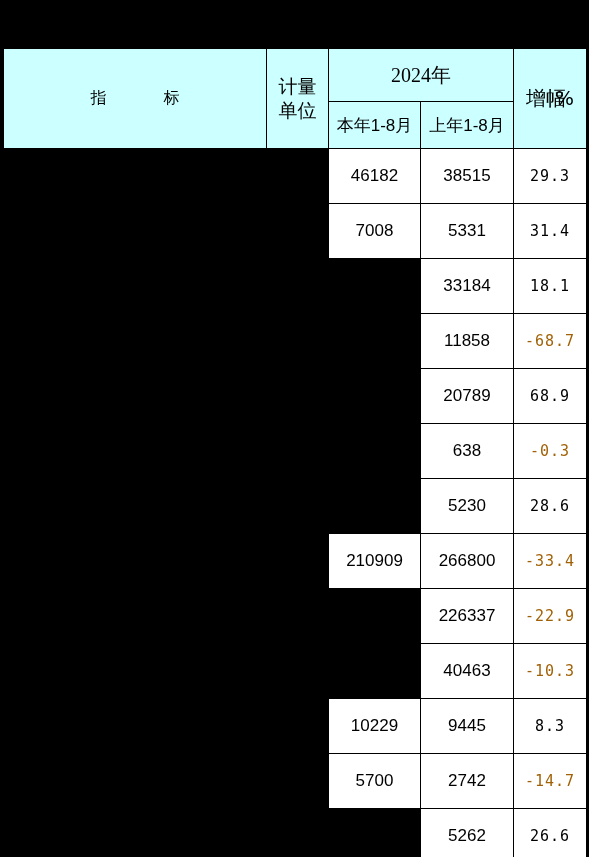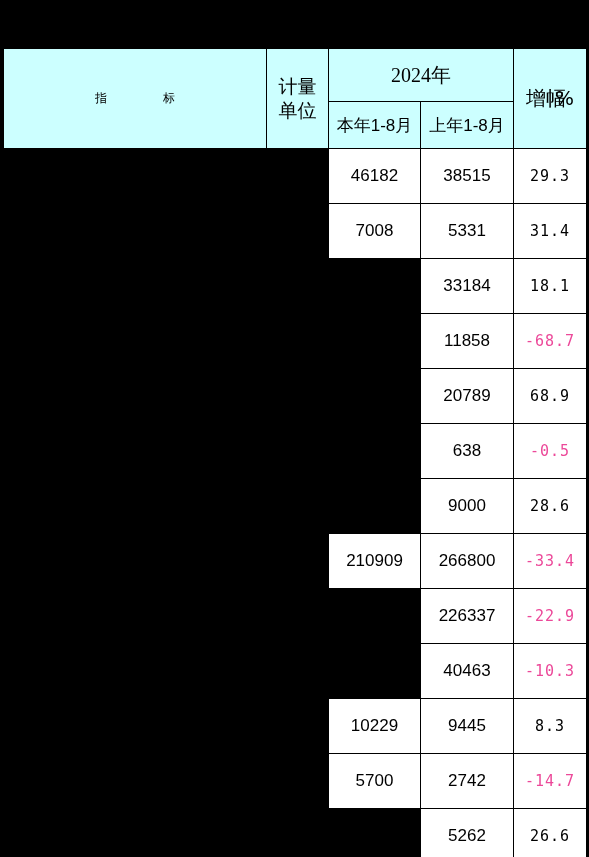--- a/index.html
+++ b/index.html
@@ -53,21 +53,21 @@
   
   .hdr {
     background: #CCFFFF;
     color: #000000;
     font-family: "DejaVu Sans", "Liberation Sans", sans-serif;
     font-weight: bold;
     font-size: 15px;
     letter-spacing: 0px;
   }
   .hdr-indicator {
-    font-size: 12px;
+    font-size: 16px;
     letter-spacing: 26px;
     text-indent: 26px;
   }
   .hdr-unit {
     font-size: 19px;
     line-height: 1.22;
   }
   .hdr-year {
     font-size: 20px;
     font-family: "Liberation Serif", serif;
@@ -88,21 +88,21 @@
     font-family: "DejaVu Sans", sans-serif;
   }
 
   
   .cell {
     background: #FFFFFF;
     color: #000000;
     font-size: 17px;
     height: 54px;
   }
-  .cell.neg { color: #ec4899; font-weight: bold; }
+  .cell.neg { color: #a16207; font-weight: bold; }
   .cell.num { font-family: Liberation Sans, sans-serif; }
   .cell.pct-val { font-family: "DejaVu Sans Mono", monospace; font-size: 15px; letter-spacing: 1px; }
 
   
   .redacted {
     background: #000000;
     color: #000000;
   }
 
   
@@ -178,27 +178,27 @@
           <td class="cell redacted"></td>
           <td class="cell num redacted"></td>
           <td class="cell num">20789</td>
           <td class="cell pct-val">68.9</td>
         </tr>
         <tr>
           <td class="cell redacted"></td>
           <td class="cell redacted"></td>
           <td class="cell num redacted"></td>
           <td class="cell num">638</td>
-          <td class="cell pct-val neg">-0.5</td>
-        </tr>
-        <tr>
-          <td class="cell redacted"></td>
-          <td class="cell redacted"></td>
-          <td class="cell num redacted"></td>
-          <td class="cell num">9000</td>
+          <td class="cell pct-val neg">-0.3</td>
+        </tr>
+        <tr>
+          <td class="cell redacted"></td>
+          <td class="cell redacted"></td>
+          <td class="cell num redacted"></td>
+          <td class="cell num">5230</td>
           <td class="cell pct-val">28.6</td>
         </tr>
         <tr>
           <td class="cell redacted"></td>
           <td class="cell redacted"></td>
           <td class="cell num">210909</td>
           <td class="cell num">266800</td>
           <td class="cell pct-val neg">-33.4</td>
         </tr>
         <tr>

